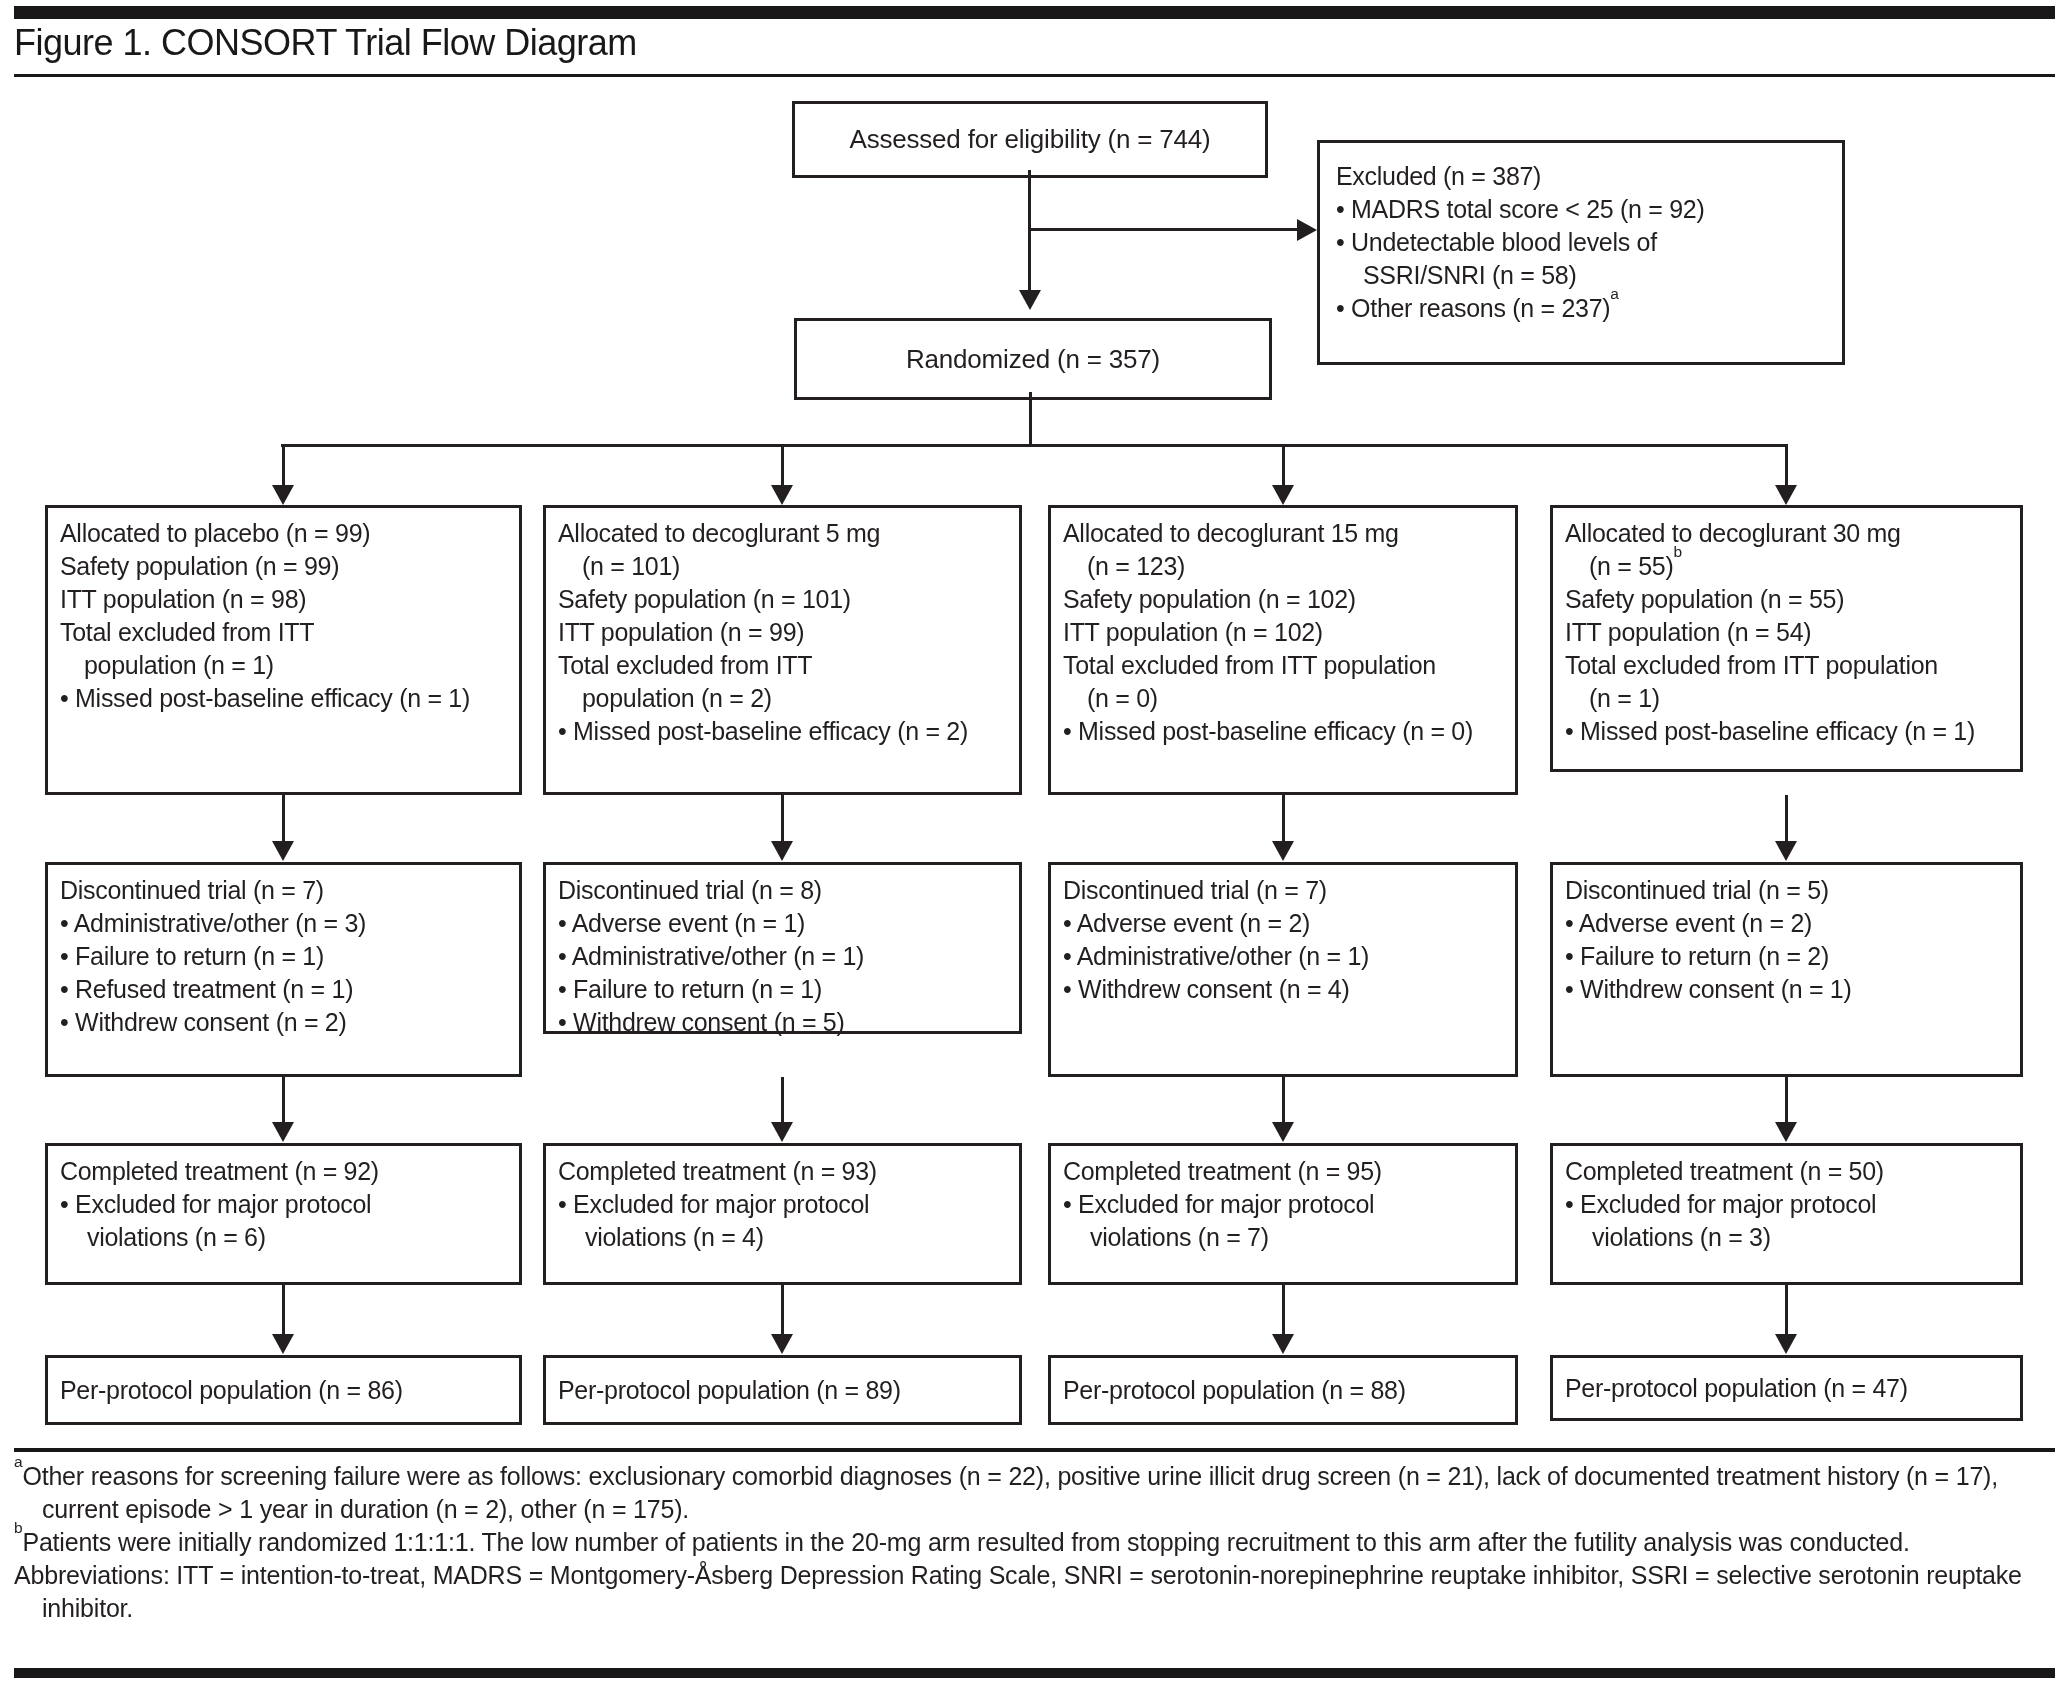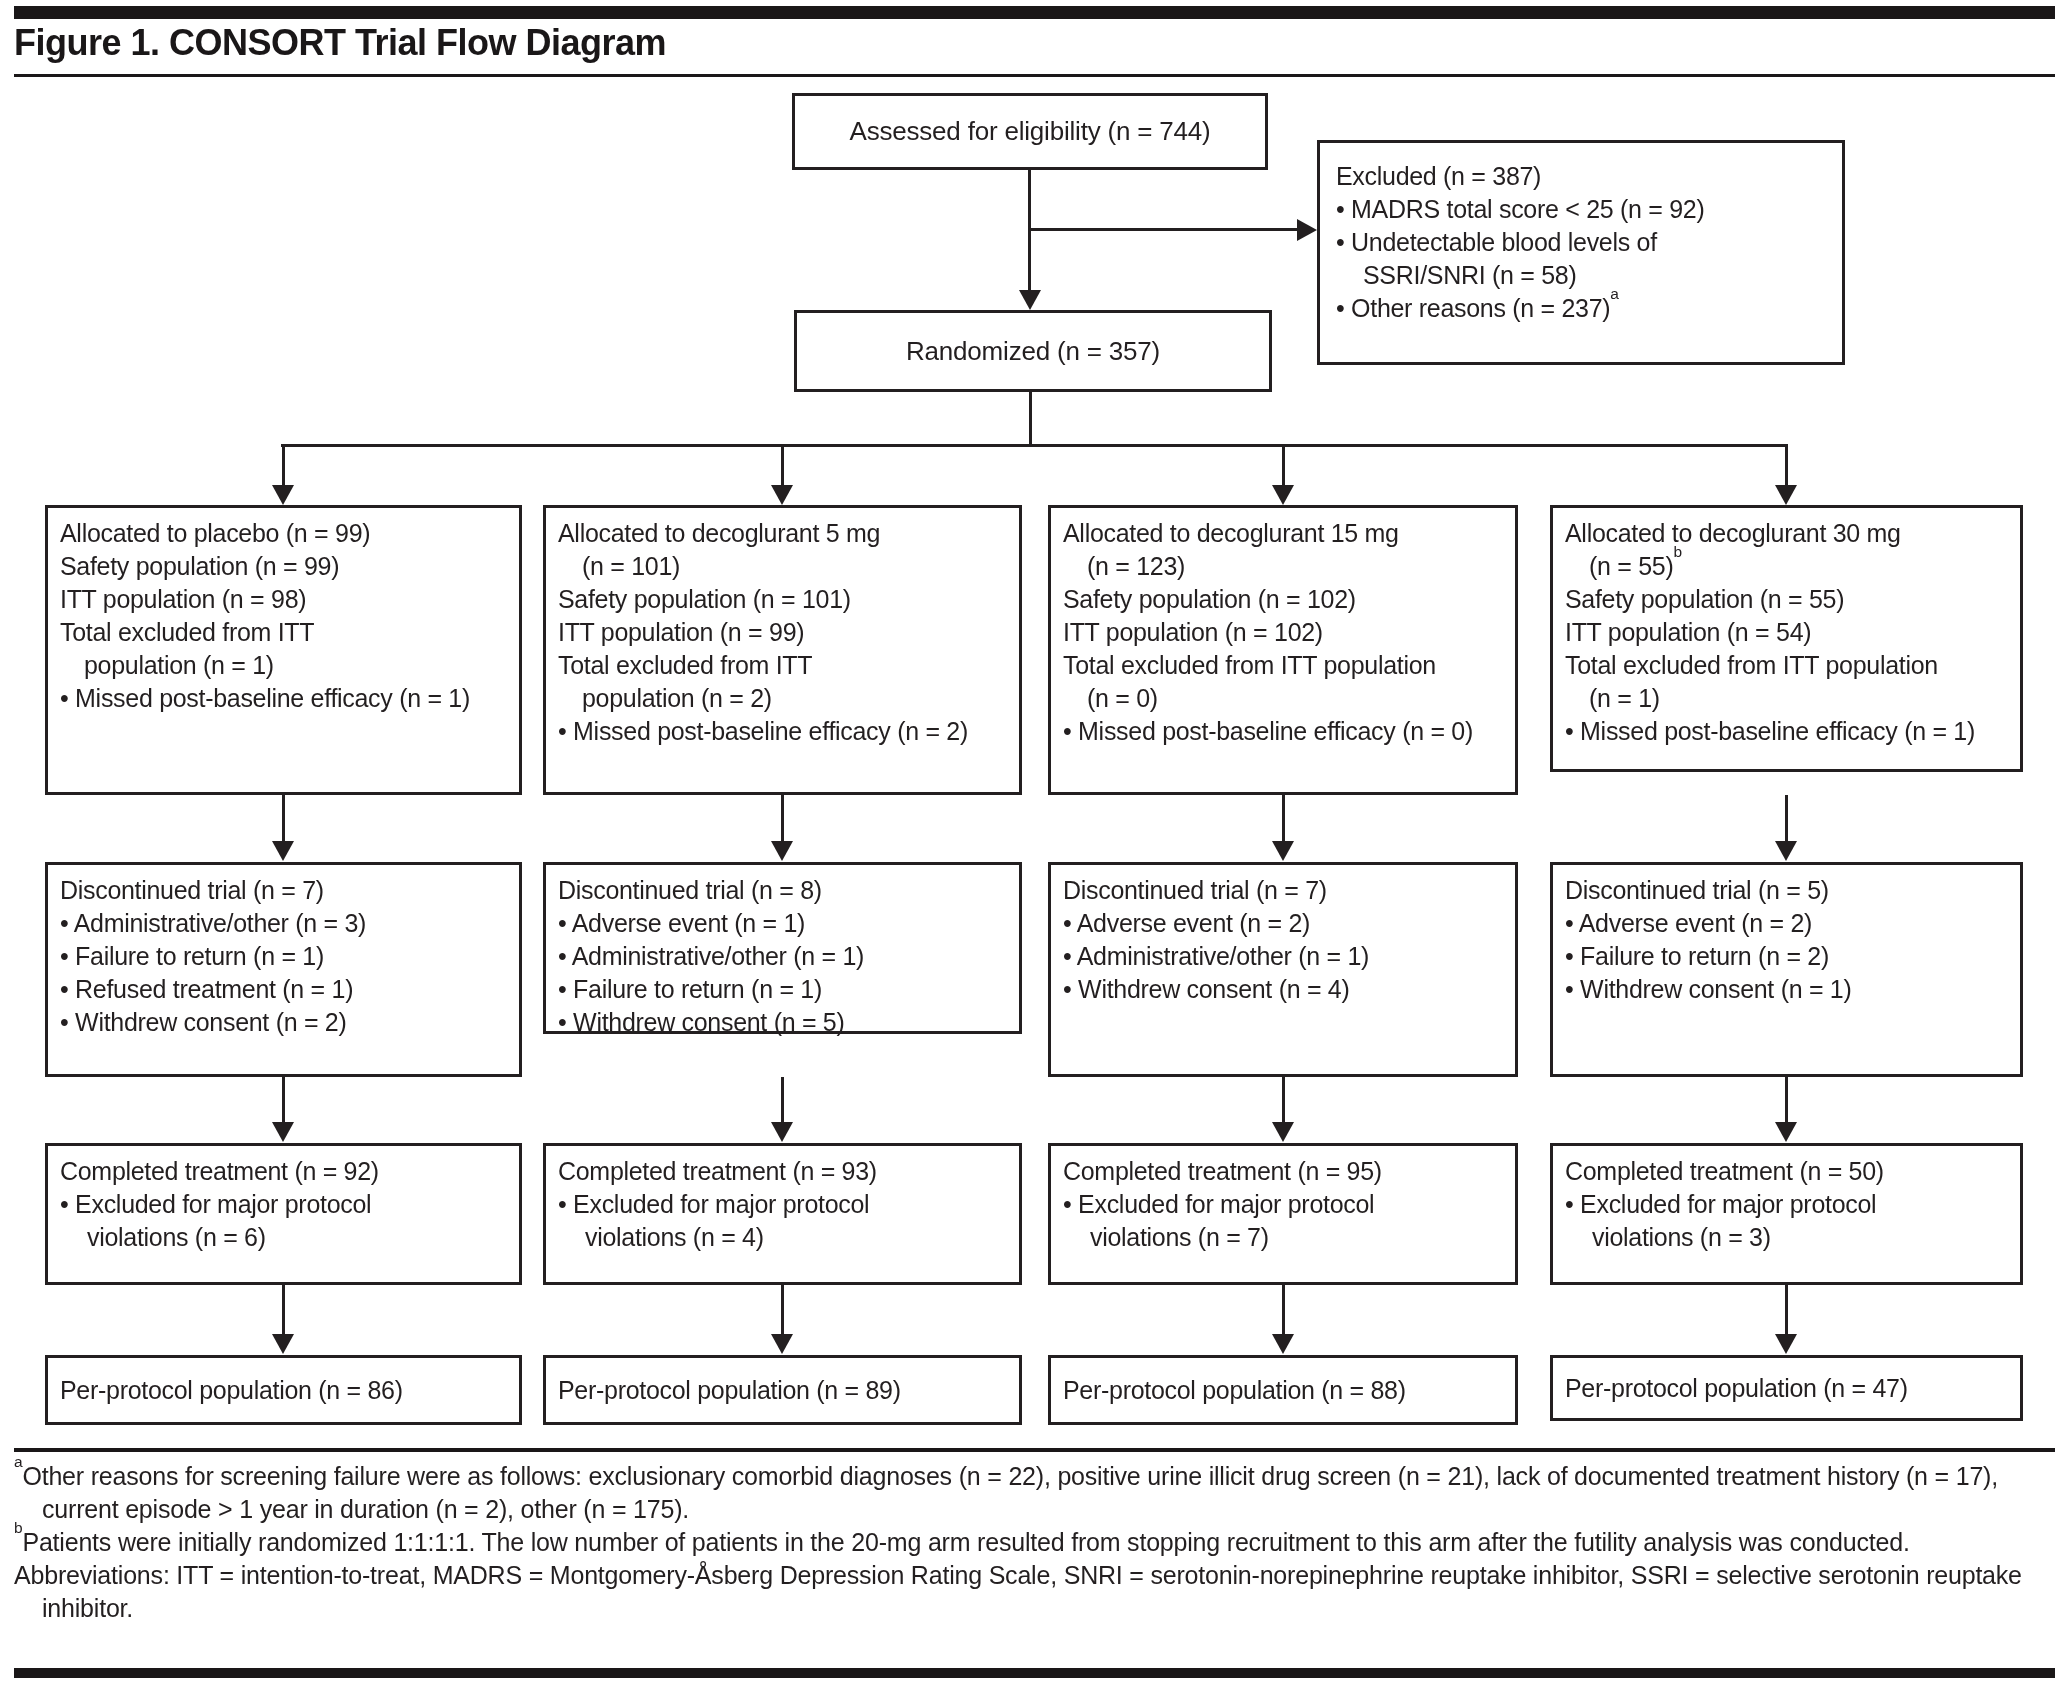--- a/index.html
+++ b/index.html
@@ -1,23 +1,23 @@
 <!DOCTYPE html>
 <html><head>
 <meta charset="utf-8">
 <style>
   html,body{margin:0;padding:0;background:#ffffff;}
   #page{position:relative;width:2069px;height:1684px;background:#ffffff;
         font-family:"Liberation Sans",sans-serif;color:#231f20;overflow:hidden;}
   .bar{position:absolute;background:#1a1718;}
-  .title{position:absolute;left:14px;top:22px;font-size:36px;font-weight:700;
+  .title{position:absolute;left:14px;top:22px;font-size:36px;font-weight:400;
          letter-spacing:-0.5px;color:#1a1718;}
   .box{position:absolute;border:3px solid #231f20;background:#ffffff;
        padding:9px 8px 9px 12px;box-sizing:border-box;}
-  .cbox{display:flex;align-items:center;justify-content:center;padding:0;}
+  .cbox{display:flex;align-items:center;justify-content:center;padding:0;margin-top:8px;}
   .cbox span{font-size:26px;letter-spacing:-0.2px;}
   .ln{white-space:nowrap;line-height:33px;font-size:25px;letter-spacing:-0.3px;}
   .ln.indent{margin-left:24px;}
   .ln.cont{margin-left:27px;}
   .pp{display:flex;align-items:center;padding:0 8px 0 12px;}
   .pp span{font-size:25px;letter-spacing:-0.3px;}
   sup{font-size:62%;line-height:0;position:relative;top:-0.55em;}
   .vl{position:absolute;width:3px;background:#231f20;}
   .hl{position:absolute;height:3px;background:#231f20;}
   .ad{position:absolute;width:0;height:0;border-left:11px solid transparent;

